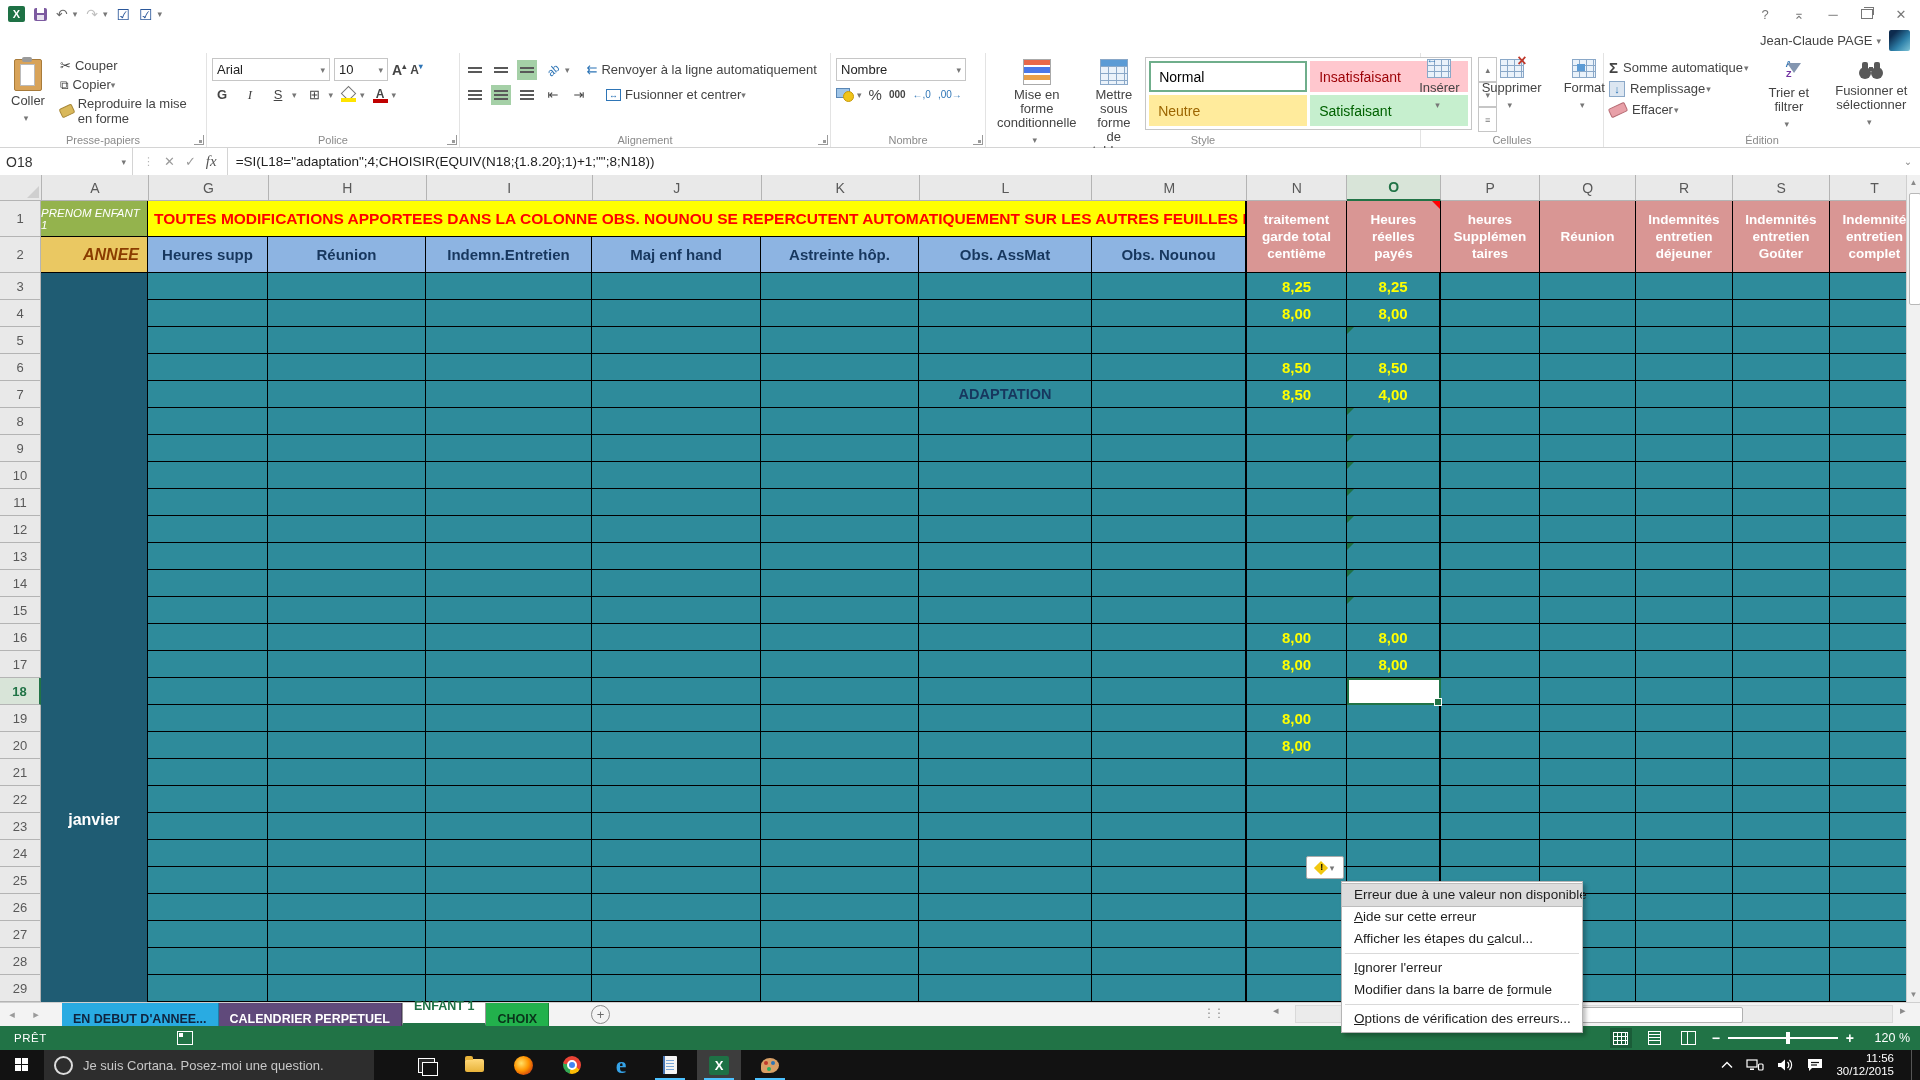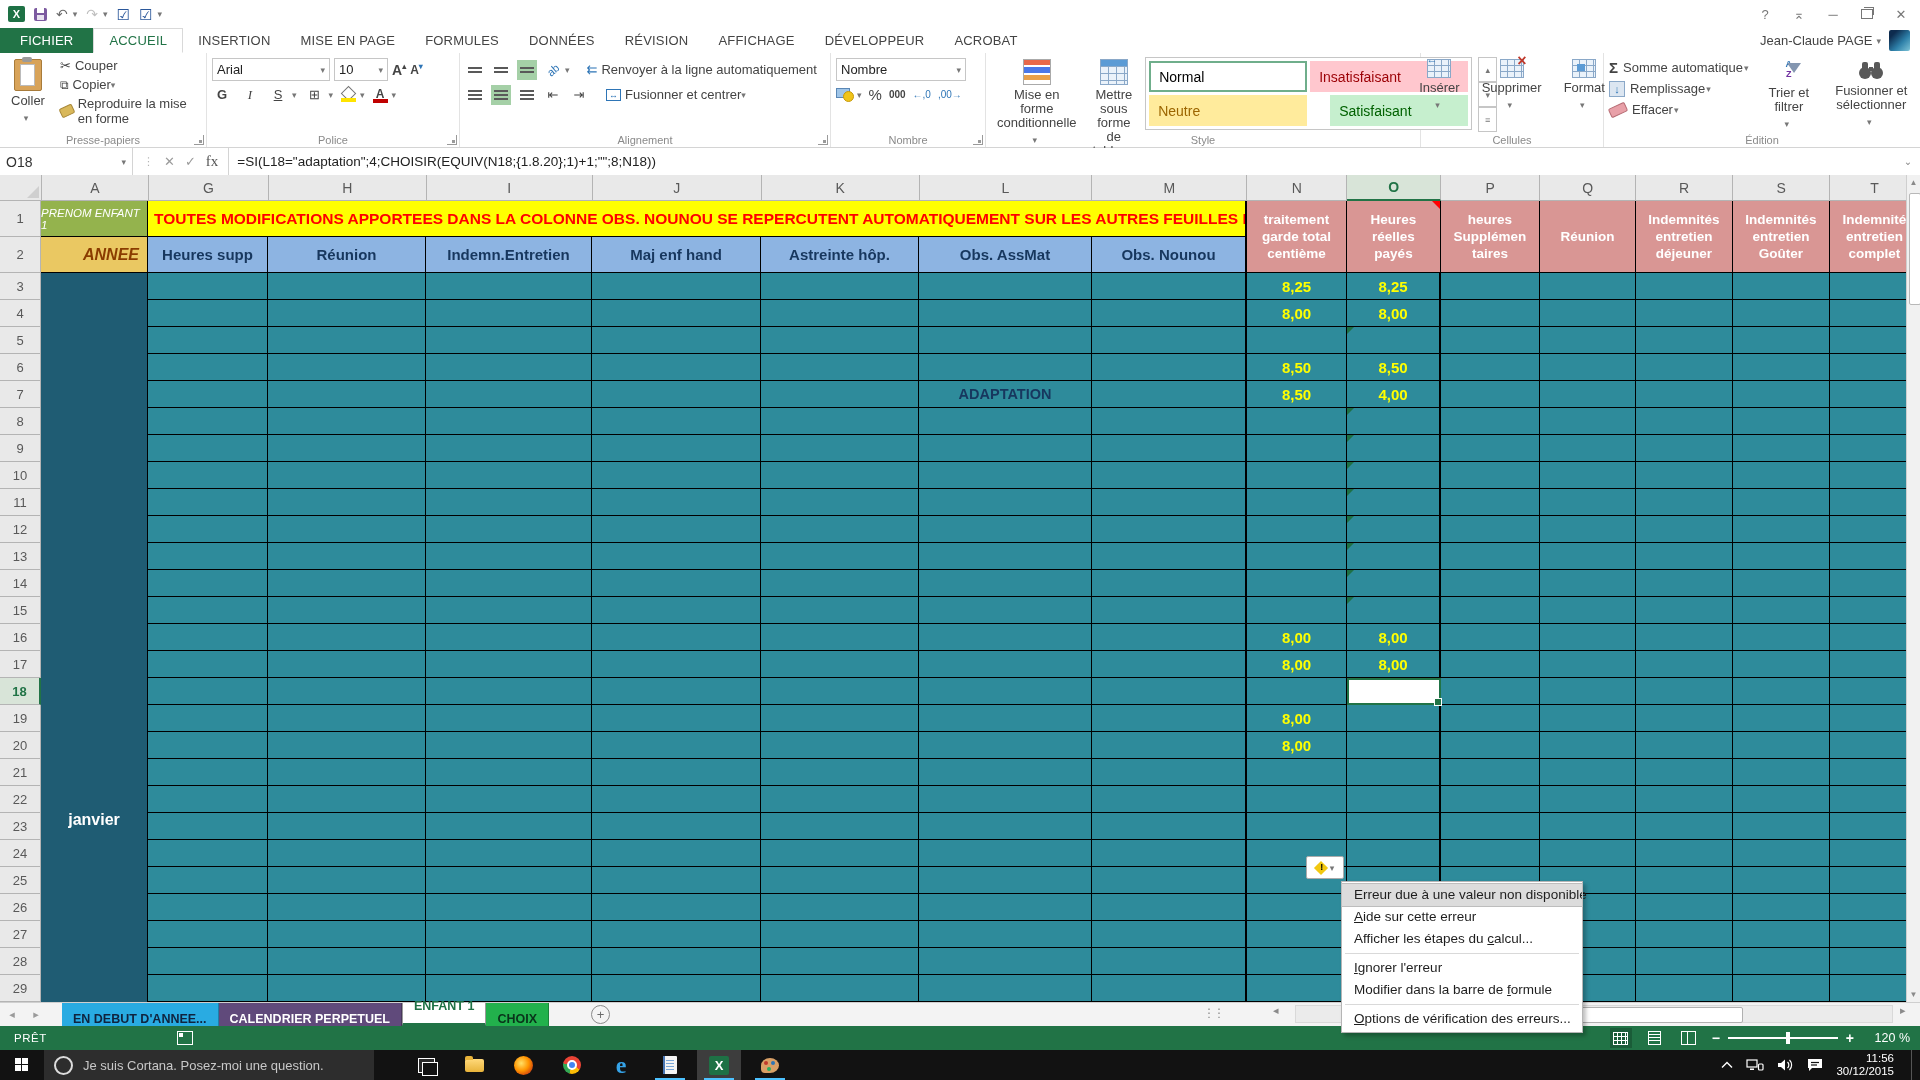--- a/index.html
+++ b/index.html
@@ -81,21 +81,21 @@
   .sortic .z{color:#7030a0}
   .sortic::after{content:"";position:absolute;right:-2px;top:4px;border-left:7px solid transparent;border-right:7px solid transparent;border-top:10px solid #8496b0}
   .eraser{width:16px;height:8px;background:#e8a0a8;border:1px solid #b56a72;border-radius:2px;transform:rotate(-25deg)}
   .fillarr{width:14px;height:14px;background:#dce6f1;border:1px solid #8aa8c8;color:#2e75b6;font-size:11px;display:flex;align-items:center;justify-content:center}
 
   
   #fbar{left:0;top:148px;width:1920px;height:27px;background:#fff;border-bottom:1px solid #cecece;display:flex;align-items:stretch}
   #namebox{width:120px;border-right:1px solid #d4d4d4;display:flex;align-items:center;padding:0 6px;font-size:14px;color:#333}
   #namebox .dd{margin-left:auto}
   .fbtns{display:flex;align-items:center;gap:10px;padding:0 10px;border-right:1px solid #d4d4d4;color:#9a9a9a;font-size:13px}
-  .fx{font-family:"Liberation Serif",serif;color:#555;font-size:15px}
+  .fx{font-style:italic;font-family:"Liberation Serif",serif;color:#555;font-size:15px}
   #formulatext{flex:1;display:flex;align-items:center;padding:0 8px;font-size:13.5px;color:#222}
   #fexp{width:24px;display:flex;align-items:center;justify-content:center;color:#888;font-size:10px}
 
   
   #grid{left:0;top:175px;width:1920px;height:827px;background:#fff}
   #colheads{display:flex;height:26px}
   .cor{width:41px;background:#e9e9e9;border-right:1px solid #b4b4b4;border-bottom:1px solid #b4b4b4;position:relative}
   .cor::after{content:"";position:absolute;right:2px;bottom:2px;border-left:12px solid transparent;border-bottom:12px solid #cfcfcf}
   .ch{background:#e9e9e9;border-right:1px solid #b4b4b4;border-bottom:1px solid #b4b4b4;display:flex;align-items:center;justify-content:center;font-size:14px;color:#595959;box-sizing:border-box}
   .ch.sel{background:#d8e4d8;color:#217346;font-weight:bold;border-bottom:2px solid #217346}
@@ -219,32 +219,20 @@
     <span class="wc cen">⌅</span>
     <span class="wc cen">─</span>
     <span class="wc cen">
         <span class="restore"></span>
       </span>
     <span class="wc cen">✕</span>
   </div>
 </div>
 
 <div id="ribbontabs" class="abs">
-  <div id="rtabs" style="display:flex">
-      <div class="rtab file">FICHIER</div>
-      <div class="rtab active">ACCUEIL</div>
-      <div class="rtab">INSERTION</div>
-      <div class="rtab">MISE EN PAGE</div>
-      <div class="rtab">FORMULES</div>
-      <div class="rtab">DONNÉES</div>
-      <div class="rtab">RÉVISION</div>
-      <div class="rtab">AFFICHAGE</div>
-      <div class="rtab">DÉVELOPPEUR</div>
-      <div class="rtab">ACROBAT</div>
-    </div>
   <div id="userbox">
     <span>Jean-Claude PAGE</span>
     <span class="dd">▾</span>
     <span id="avatar"></span>
   </div>
 </div>
 
 <div id="ribbon" class="abs">
 
   <div class="rgroup" style="width:196px">
@@ -371,21 +359,21 @@
       </div>
       <div class="bigbtn" style="white-space:pre-line">
         <span class="tblic"></span>
         <span>Mettre sous forme
 de tableau</span><span class="dd">▾</span>
       </div>
       <div class="gal" id="stylegal">
           <div class="gcell" style="background: rgb(255, 255, 255); color: rgb(0, 0, 0); border: 2px solid rgb(111, 174, 139);">Normal</div>
           <div class="gcell" style="background: rgb(255, 199, 206); color: rgb(156, 0, 6);">Insatisfaisant</div>
           <div class="gcell" style="background: rgb(255, 235, 156); color: rgb(156, 101, 0);">Neutre</div>
-          <div class="gcell" style="background: rgb(198, 239, 206); color: rgb(0, 97, 0); margin-left: 20px;">Satisfaisant</div>
+          <div class="gcell" style="background: rgb(198, 239, 206); color: rgb(0, 97, 0);">Satisfaisant</div>
         </div>
       <div class="galscroll">
         <span class="gsb">▴</span>
         <span class="gsb">▾</span>
         <span class="gsb">≡</span>
       </div>
     </div>
     <div class="glabel">Style</div>
   </div>
 

